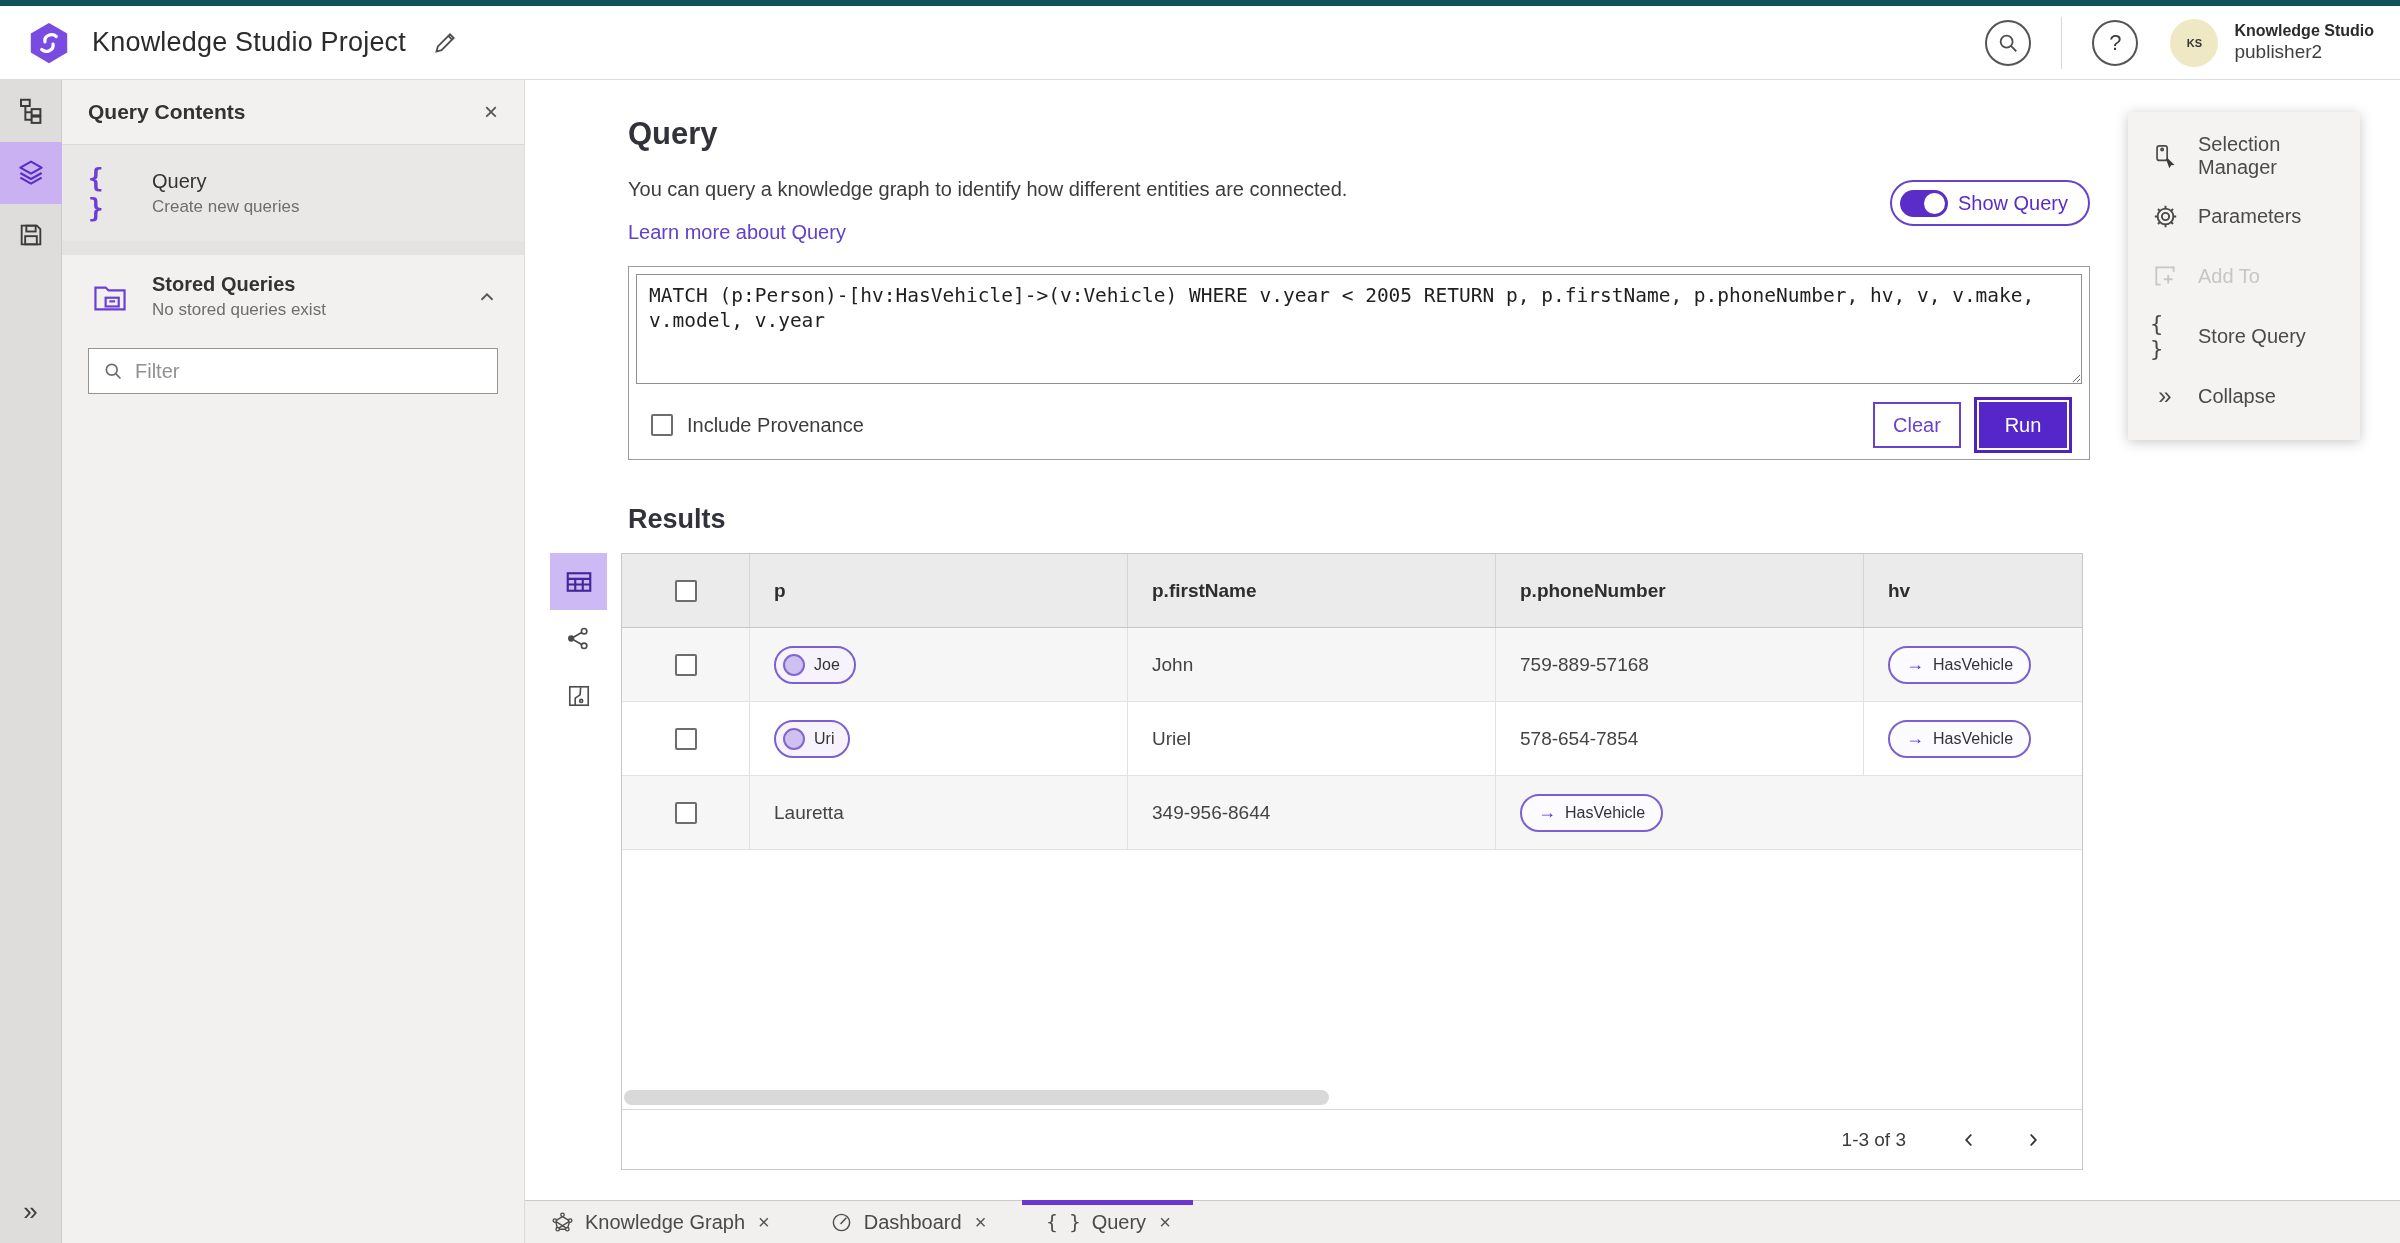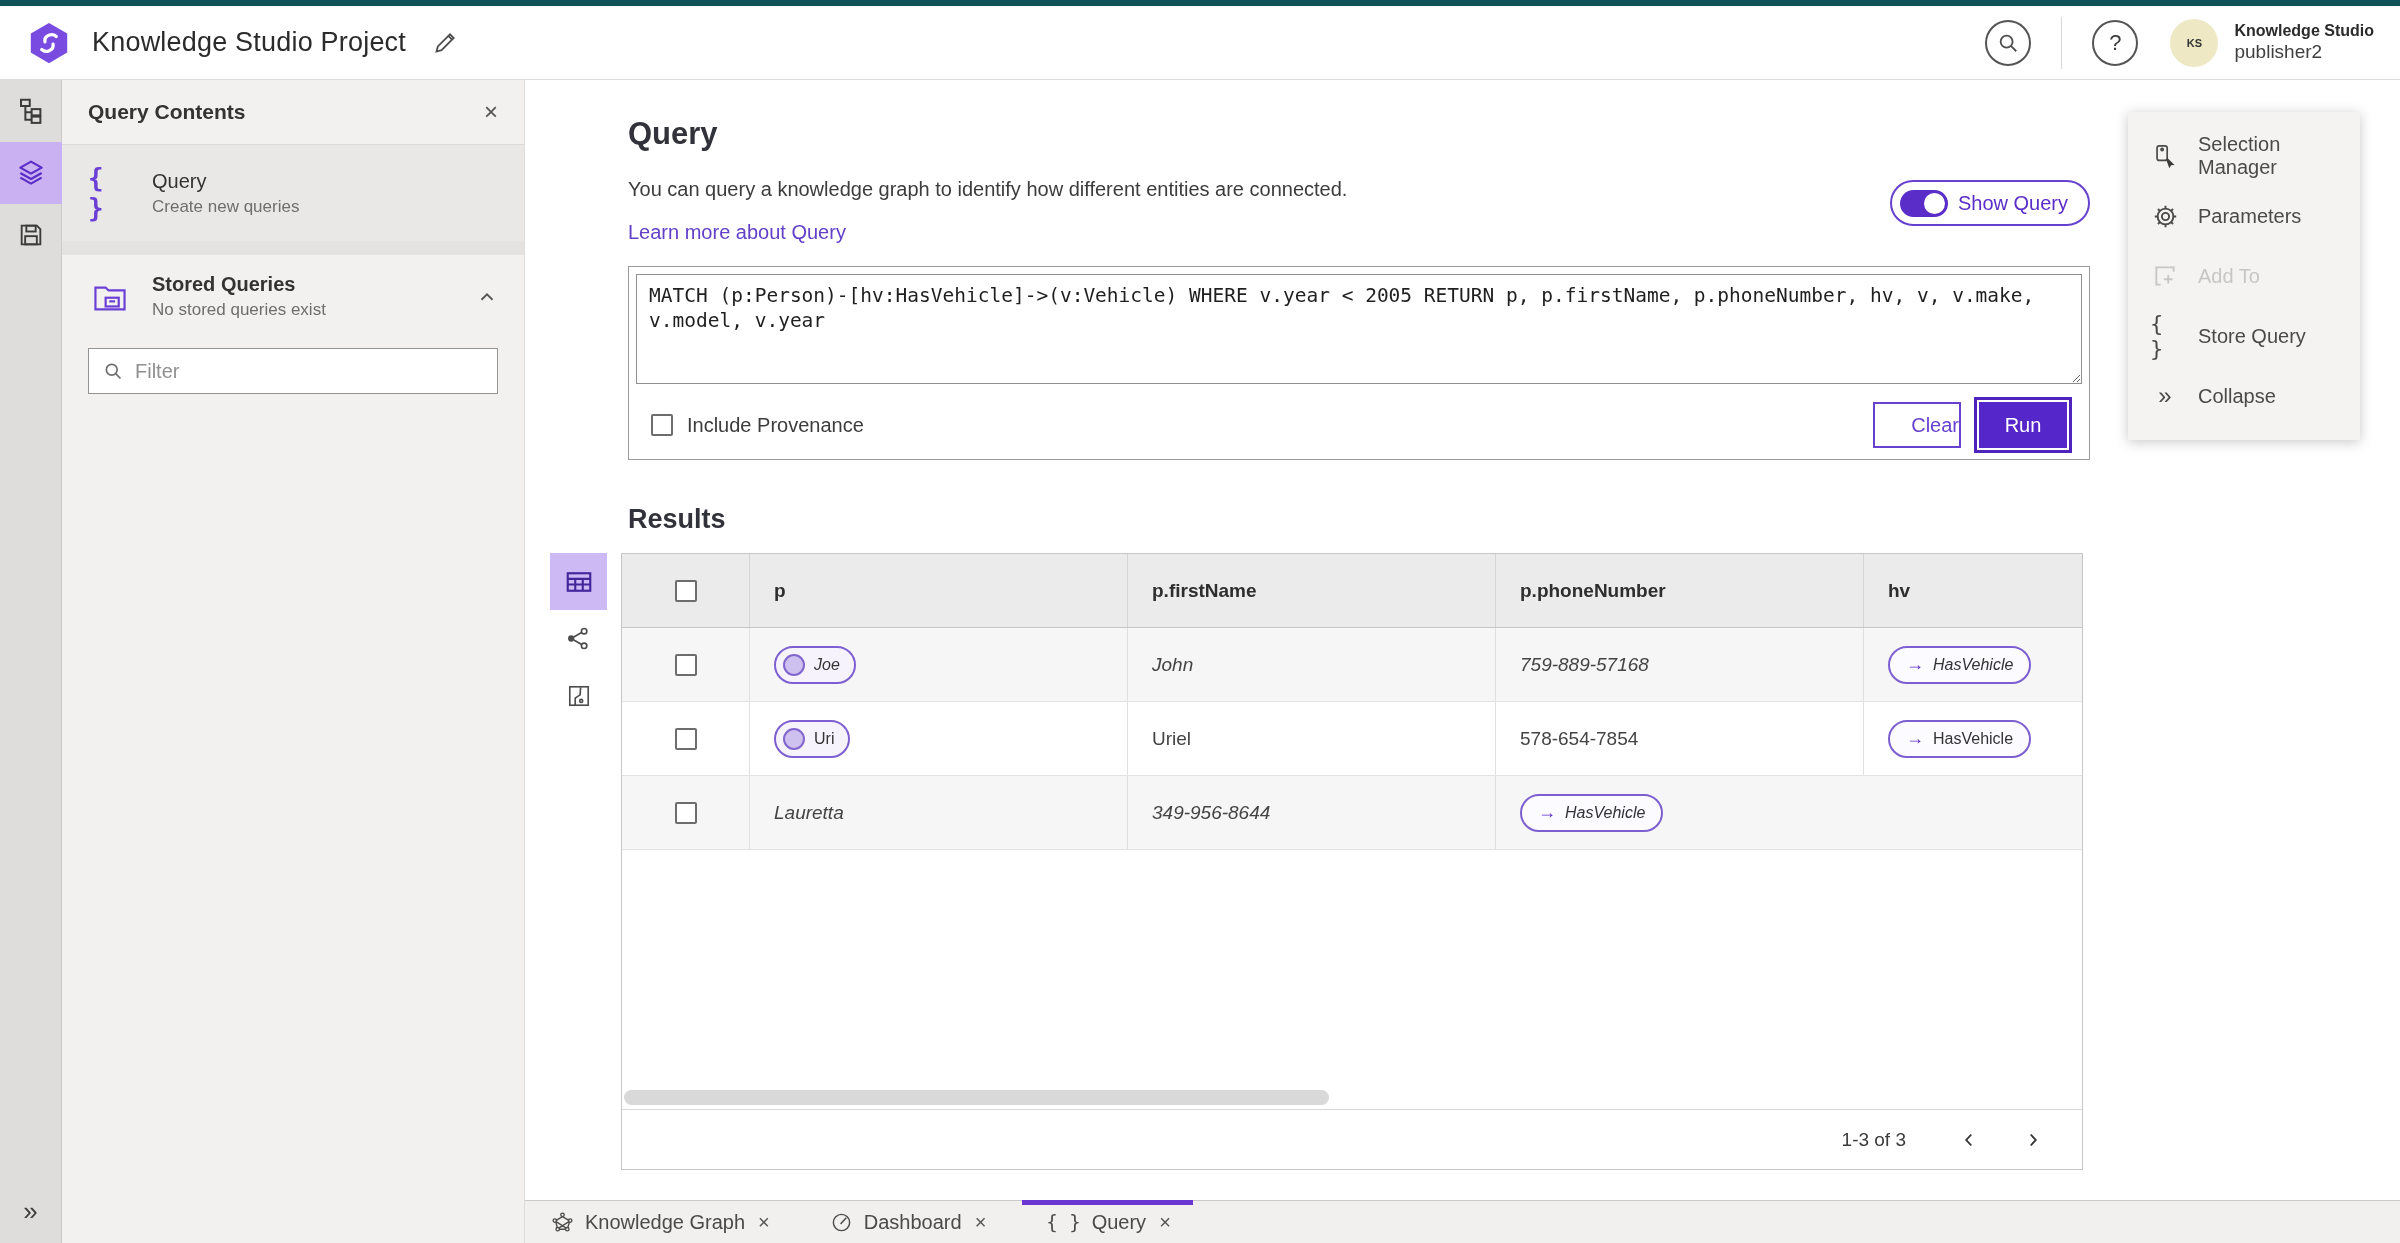--- a/index.html
+++ b/index.html
@@ -58,21 +58,21 @@
   .show-query-pill { position:absolute; right:0; top:64px; height:46px; border:2px solid #6742cf; border-radius:24px; background:#fff; display:flex; align-items:center; gap:10px; padding:0 20px 0 8px; cursor:pointer; }
   .toggle-track { width:48px; height:27px; border-radius:14px; background:#5b2dc8; position:relative; flex:none; }
   .toggle-knob { position:absolute; right:3px; top:3px; width:21px; height:21px; border-radius:50%; background:#fff; }
   .show-query-label { font-size:20px; color:#5b2dc8; }
 
   .query-box { margin:22px 0 0 103px; width:1462px; border:1px solid #9a9a9a; background:#fff; }
   .query-textarea { display:block; width:calc(100% - 14px); margin:7px; height:110px; border:1px solid #8f8f8f; resize:both; font-family:"DejaVu Sans Mono", monospace; font-size:19.5px; line-height:1.3; padding:8px 12px; color:#1f1f1f; outline:none; }
   .query-controls { height:68px; display:flex; align-items:center; padding:0 16px 0 22px; }
   .checkbox { width:22px; height:22px; border:2px solid #6d6d6d; background:#fff; border-radius:2px; display:inline-block; cursor:pointer; flex:none; }
   .provenance-label { font-size:20px; color:#3c3c3c; margin-left:14px; }
-  .btn-clear { margin-left:auto; height:46px; min-width:88px; background:#fff; border:2px solid #6742cf; color:#6742cf; font-size:20px; font-family:inherit; cursor:pointer;text-align:right; }
+  .btn-clear { margin-left:auto; height:46px; min-width:88px; background:#fff; border:2px solid #6742cf; color:#6742cf; font-size:20px; font-family:inherit; cursor:pointer; }
   .btn-run { margin-left:16px; height:50px; min-width:92px; background:#5526c9; border:2px solid #fff; box-shadow:0 0 0 3px #4f24bd; color:#fff; font-size:20px; font-family:inherit; cursor:pointer; margin-right:4px; }
 
   
   .tools-panel { position:absolute; top:112px; right:40px; width:232px; background:#f4f3f2; box-shadow:0 2px 12px rgba(0,0,0,.22); padding:14px 0; z-index:5; }
   .tool-item { height:60px; display:flex; align-items:center; gap:18px; padding:0 22px; cursor:pointer; font-size:20px; color:#4a4a4a; }
   .tool-item.disabled { color:#c6c6c6; cursor:default; }
   .tool-icon { width:30px; display:flex; justify-content:center; flex:none; }
   .tool-braces { font-family:"DejaVu Sans Mono", monospace; font-size:22px; color:#4a4a4a; }
   .tool-chevrons { font-size:24px; color:#4a4a4a; }
 
@@ -83,21 +83,21 @@
   .view-btn { width:57px; height:57px; display:flex; align-items:center; justify-content:center; cursor:pointer; background:transparent; border:none; }
   .view-btn.active { background:#cdb9f4; }
   .results-table { width:1462px; border:1px solid #c6c6c6; display:flex; flex-direction:column; height:617px; background:#fff; }
   .t-row { display:grid; grid-template-columns:128px 378px 368px 368px 1fr; align-items:stretch; }
   .t-head { background:#ebebeb; height:74px; border-bottom:1px solid #c6c6c6; }
   .t-cell { display:flex; align-items:center; padding:0 24px; border-right:1px solid #d5d5d5; min-width:0; }
   .t-cell:last-child { border-right:none; }
   .t-cell.center { justify-content:center; }
   .t-head .t-cell { font-weight:bold; font-size:19px; color:#2e2e2e; }
   .t-body-row { height:74px; border-bottom:1px solid #e3e3e3; }
-  .t-body-row.odd { background:#f6f6f6;font-style:italic; }
+  .t-body-row.odd { background:#f6f6f6; }
   .t-body-row .t-cell { font-size:19px; color:#444; border-right:1px solid #e0e0e0; }
   .t-body-row .t-cell:last-child { border-right:none; }
   .node-chip { display:inline-flex; align-items:center; gap:9px; height:38px; padding:0 14px 0 7px; border:2px solid #7c5fd0; border-radius:20px; background:#f6f3fd; cursor:pointer; }
   .node-dot { width:22px; height:22px; border-radius:50%; background:#cec0ef; border:2px solid #8266cf; flex:none; }
   .node-label { font-size:16px; color:#333; }
   .edge-chip { display:inline-flex; align-items:center; gap:9px; height:38px; padding:0 16px; border:2px solid #7c5fd0; border-radius:20px; background:#fcfbff; cursor:pointer; }
   .edge-arrow { font-size:18px; color:#5b2dc8; }
   .edge-label { font-size:16px; color:#333; }
   .t-filler { flex:1; }
   .hscroll-zone { height:24px; display:flex; align-items:center; padding:0 2px; }

